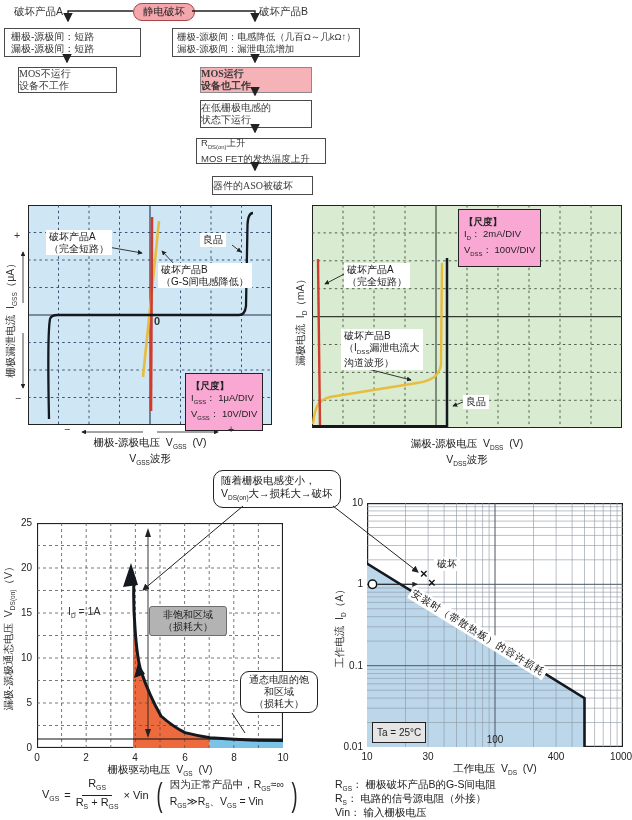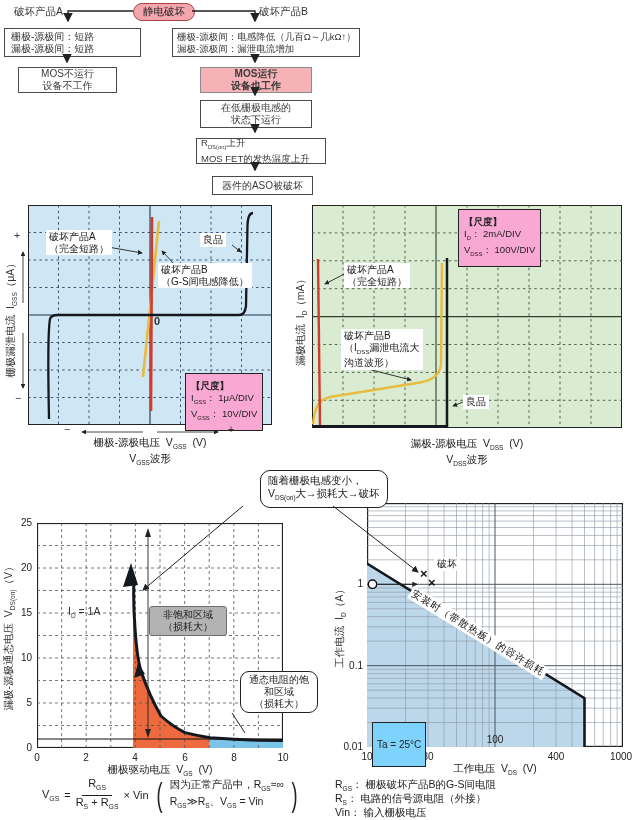--- a/index.html
+++ b/index.html
@@ -2,46 +2,46 @@
 <html><head>
 <meta charset="utf-8">
 <style>
   html,body{margin:0;padding:0;background:#fff;}
   .root{position:relative;width:632px;height:820px;background:#fff;overflow:hidden;
         font-family:"Liberation Sans","DejaVu Sans",sans-serif;color:#333;}
   svg{position:absolute;display:block;}
   sub{font-size:0.62em;}
   .flowbox{position:absolute;border:1px solid #4a4a4a;background:#fff;display:flex;
            flex-direction:column;justify-content:center;font-size:10px;line-height:12px;color:#3a3a3a;}
-  .flowbox.center{align-items:center;text-align:center;}
+  .flowbox.center{align-items:flex-start;text-align:center;font-family:Liberation Serif, serif;}
   .flowbox.left{align-items:flex-start;padding-left:6px;}
   .flowbox.pink{background:#f5b3b8;border-color:#8a8a8a;font-weight:bold;}
   .oval{position:absolute;border:1.5px solid #a94446;background:#f3a7ad;border-radius:10px;
         display:flex;align-items:center;justify-content:center;font-size:10.5px;font-weight:normal;color:#222;}
   .lbl{position:absolute;white-space:nowrap;color:#333;font-size:10.5px;line-height:12px;}
   .ann{position:absolute;background:#fff;padding:1px 3px;font-size:10px;line-height:11.5px;
        color:#222;white-space:nowrap;}
   .scalebox{position:absolute;background:#f9a8d4;border:1px solid #222;font-size:9.5px;line-height:12px;
             padding:6px 5px;color:#222;white-space:nowrap;}
   .scalebox .t{font-weight:bold;}
   .rot{position:absolute;white-space:nowrap;transform:translate(-50%,-50%) rotate(-90deg);
        font-size:10.5px;color:#333;}
   .tick{position:absolute;font-size:10px;color:#222;line-height:12px;}
   .tick.r{text-align:right;}
   .tick.c{text-align:center;}
   .axis-title{position:absolute;text-align:center;font-size:10.5px;color:#222;white-space:nowrap;}
   .bubble{position:absolute;background:#fff;border:1.4px solid #222;border-radius:10px;
-          padding:3px 7px;font-size:10.5px;line-height:13px;color:#222;white-space:nowrap;z-index:40;margin-left:47px;}
+          padding:3px 7px;font-size:10.5px;line-height:13px;color:#222;white-space:nowrap;z-index:40;}
   .graybox{position:absolute;background:#b3b3b3;border:1px solid #6e6e6e;border-radius:3px;
            text-align:center;font-size:10px;line-height:12px;color:#1a1a1a;padding:2px 4px;z-index:30;}
   .satbubble{position:absolute;background:#fff;border:1px solid #222;border-radius:9px;
              text-align:center;font-size:10px;line-height:12px;color:#222;padding:2px 4px;z-index:30;margin-left:45px;}
   .diag{position:absolute;background:#fff;padding:0 2px;font-size:10px;color:#111;white-space:nowrap;
         transform:translate(-50%,-50%) rotate(31.5deg);letter-spacing:1px;z-index:20;}
-  .tabox{position:absolute;background:#7dd3fc;border:1px solid #222;padding:16px 4px;font-size:10px;color:#222;z-index:20;}
+  .tabox{position:absolute;background:#e5e5e5;border:1px solid #222;padding:4px 4px;font-size:10px;color:#222;z-index:20;}
   .cross{position:absolute;font-size:13px;font-weight:bold;color:#111;line-height:13px;z-index:25;}
   .formula{position:absolute;display:flex;align-items:center;gap:5px;font-size:11px;color:#222;}
   .frac{display:inline-flex;flex-direction:column;align-items:center;line-height:12.5px;}
   .frac .num{padding:0 6px;border-bottom:1px solid #222;}
   .paren{font-size:33px;font-weight:400;line-height:30px;color:#222;transform:scaleX(0.55);}
   .fnote{display:flex;flex-direction:column;font-size:10.5px;line-height:13.5px;white-space:nowrap;}
   .legend-row{position:absolute;font-size:10.5px;color:#222;white-space:nowrap;}
   .overlay{pointer-events:none;z-index:50;}
 </style>
 </head>

